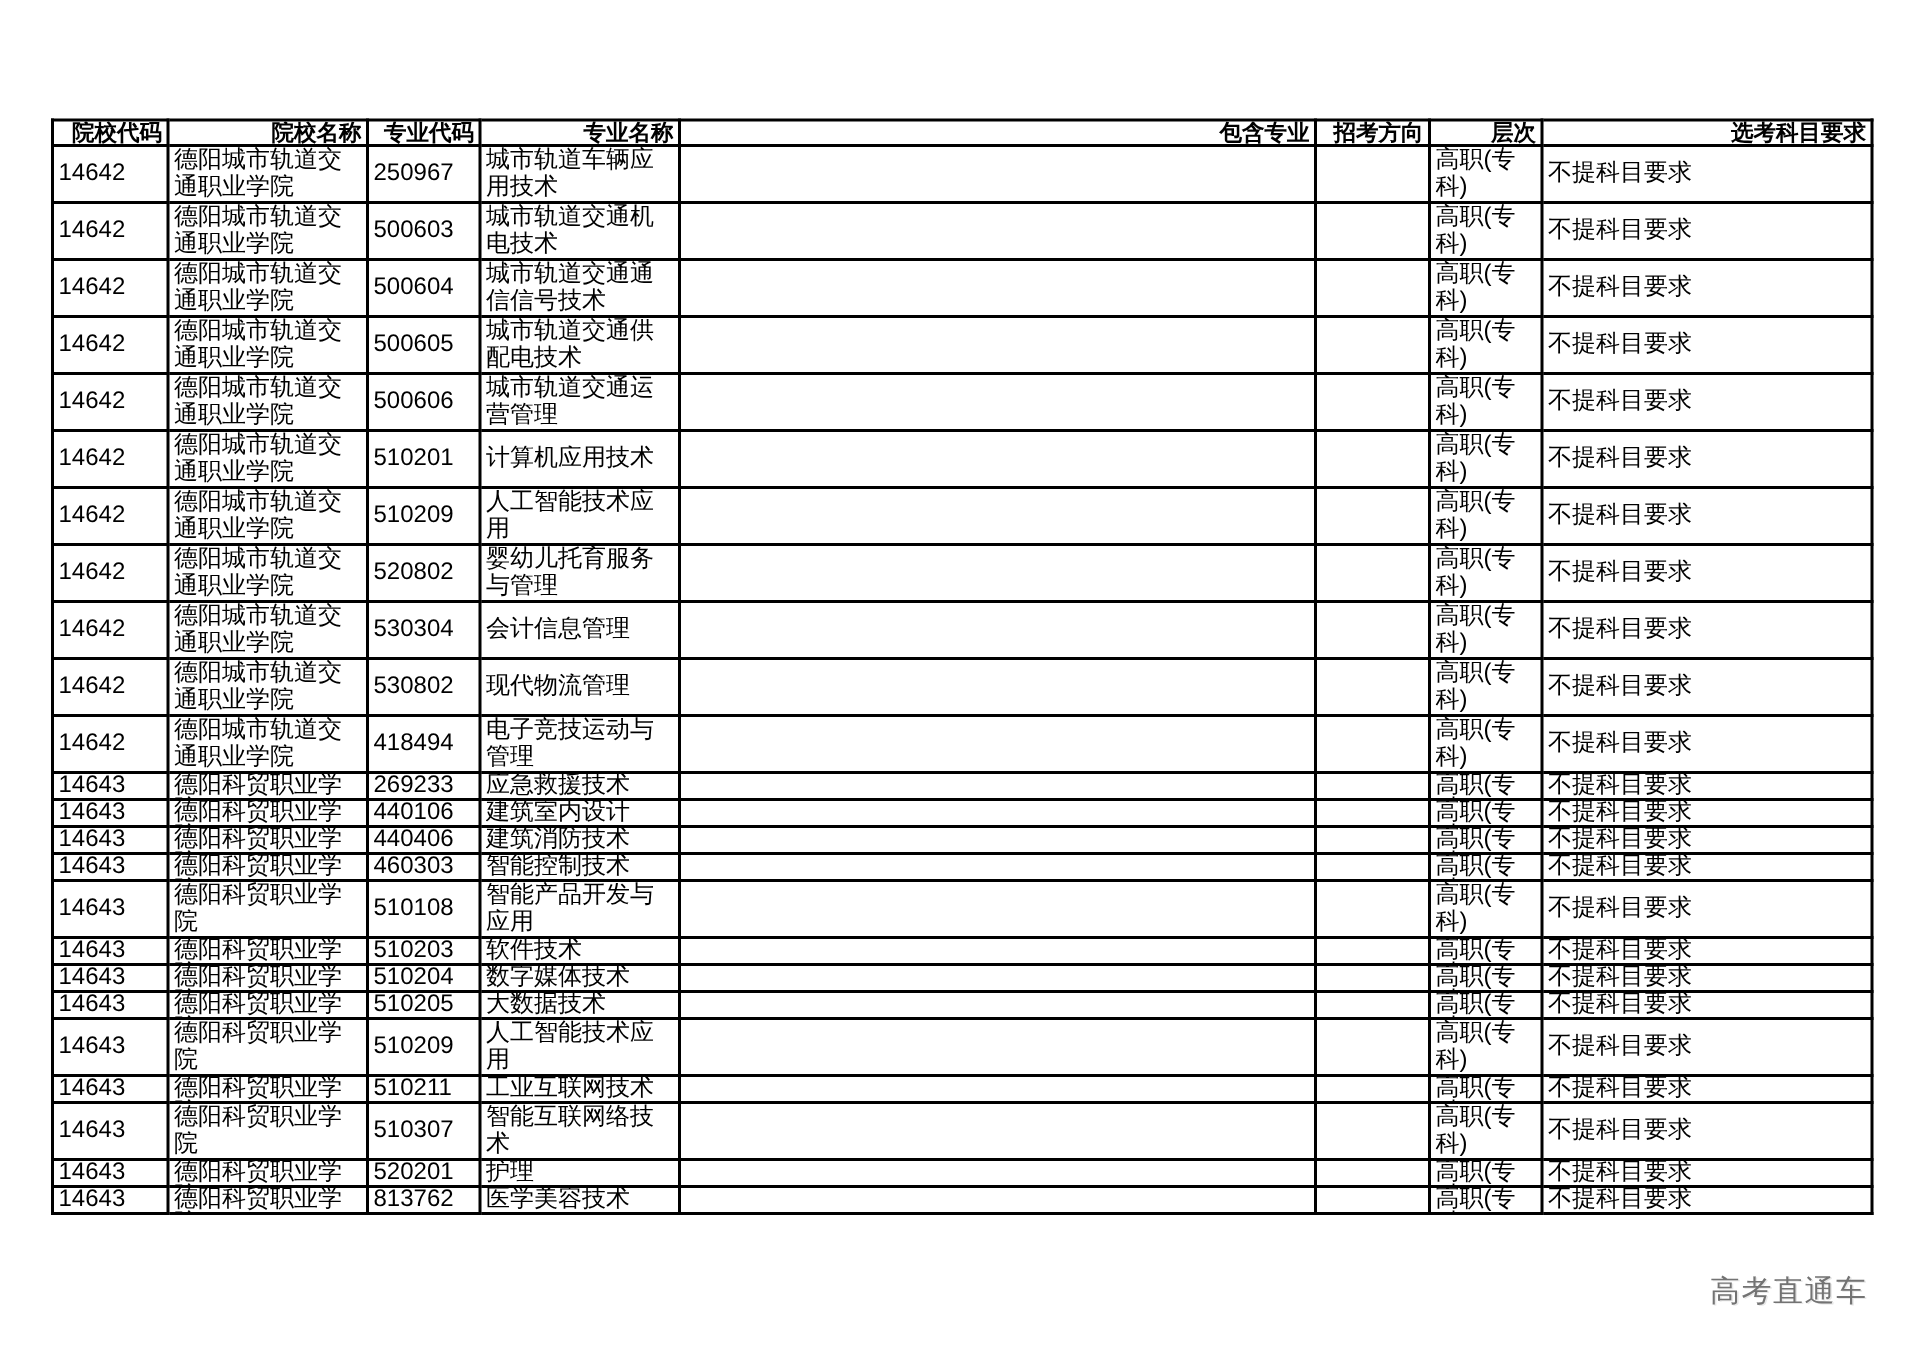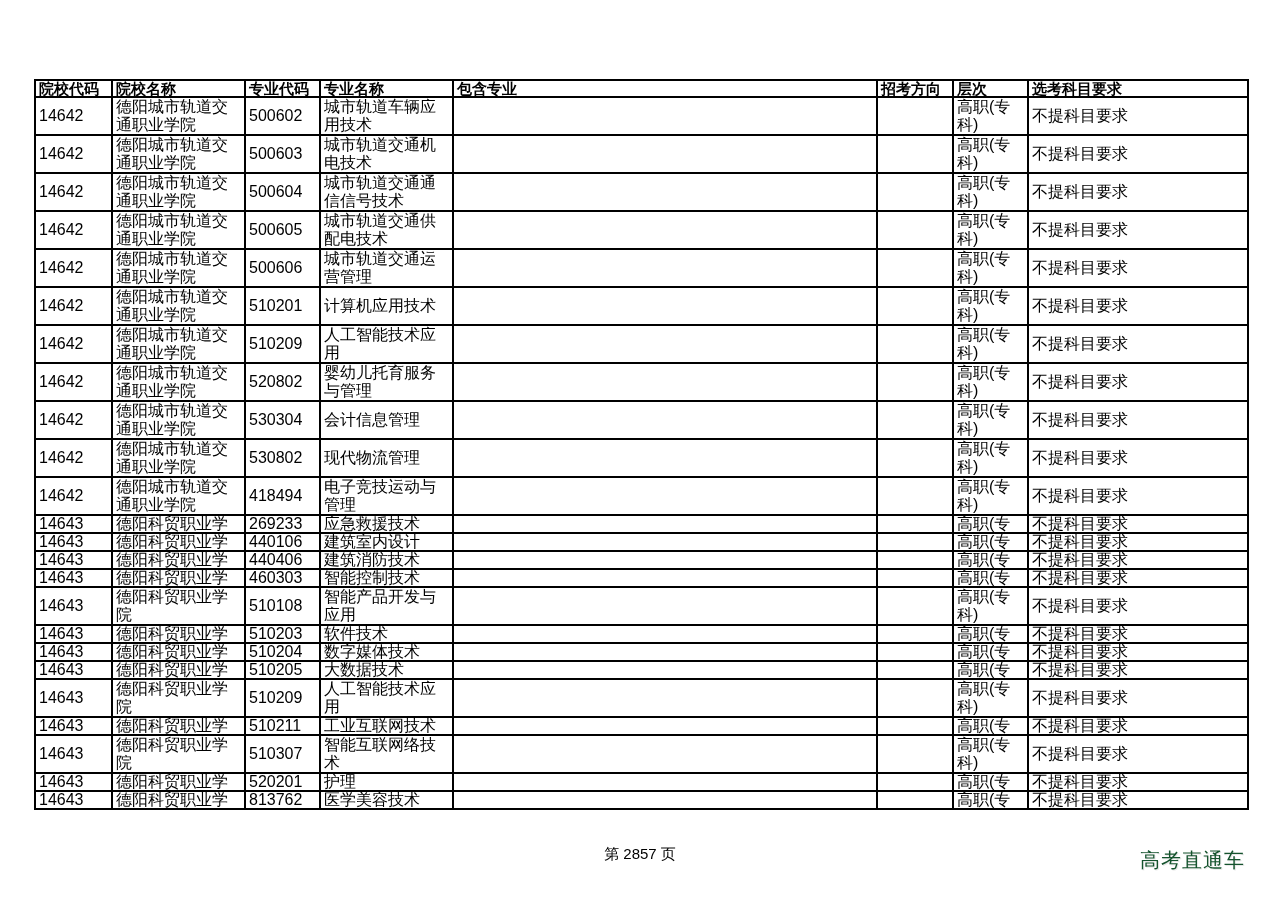--- a/index.html
+++ b/index.html
@@ -29,21 +29,21 @@
     padding: 0 3px;
     vertical-align: middle;
     overflow: hidden;
     word-break: break-all;
   }
   table.grid th {
     font-weight: bold;
     font-size: 15px;
     line-height: 15px;
     height: 15px;
-    text-align: left;
+    text-align: right;
     white-space: nowrap;
   }
   table.grid td {
     font-size: 16px;
     text-align: left;
   }
   .cellclip {
     overflow: hidden;
   }
   tr.row-tall .cellclip {
@@ -64,21 +64,21 @@
     text-align: center;
     font-size: 15px;
     color: #000000;
   }
   .watermark {
     position: absolute;
     right: 35px;
     top: 847px;
     font-size: 20px;
     letter-spacing: 1px;
-    color: #14532d;
+    color: #737373;
     text-shadow: 1px 1px 0 #e8e8e8;
   }
 </style>
 </head>
 <body>
 
 <div class="page">
 
   <table class="grid">
     <colgroup>
@@ -105,21 +105,21 @@
     </thead>
     <tbody>
         <tr class="row-tall">
           <td>
             <div class="cellclip">14642</div>
           </td>
           <td>
             <div class="cellclip">德阳城市轨道交通职业学院</div>
           </td>
           <td>
-            <div class="cellclip">500602</div>
+            <div class="cellclip">250967</div>
           </td>
           <td>
             <div class="cellclip">城市轨道车辆应用技术</div>
           </td>
           <td>
             <div class="cellclip"></div>
           </td>
           <td>
             <div class="cellclip"></div>
           </td>
@@ -724,17 +724,16 @@
           <td>
             <div class="cellclip">高职(专科)</div>
           </td>
           <td>
             <div class="cellclip">不提科目要求</div>
           </td>
         </tr>
       </tbody>
   </table>
 
-  <div class="footer">第 2857 页</div>
 
   <div class="watermark">高考直通车</div>
 
 </div>
 
 </body></html>

